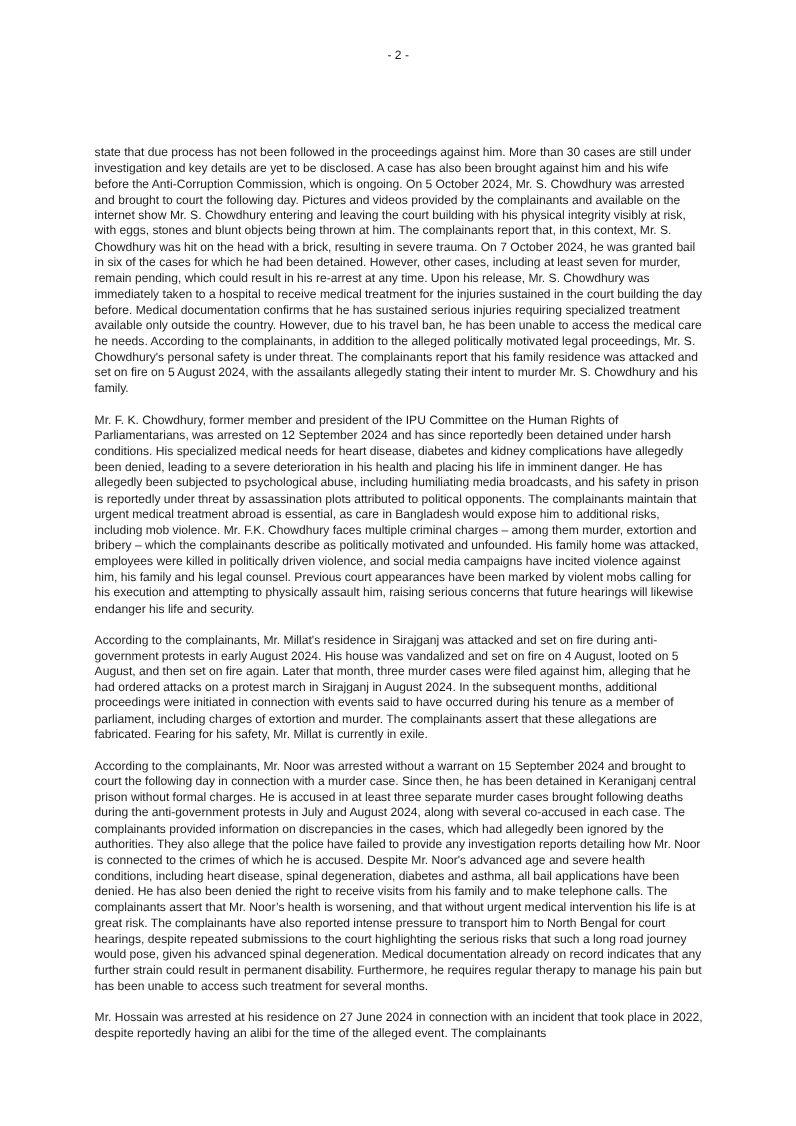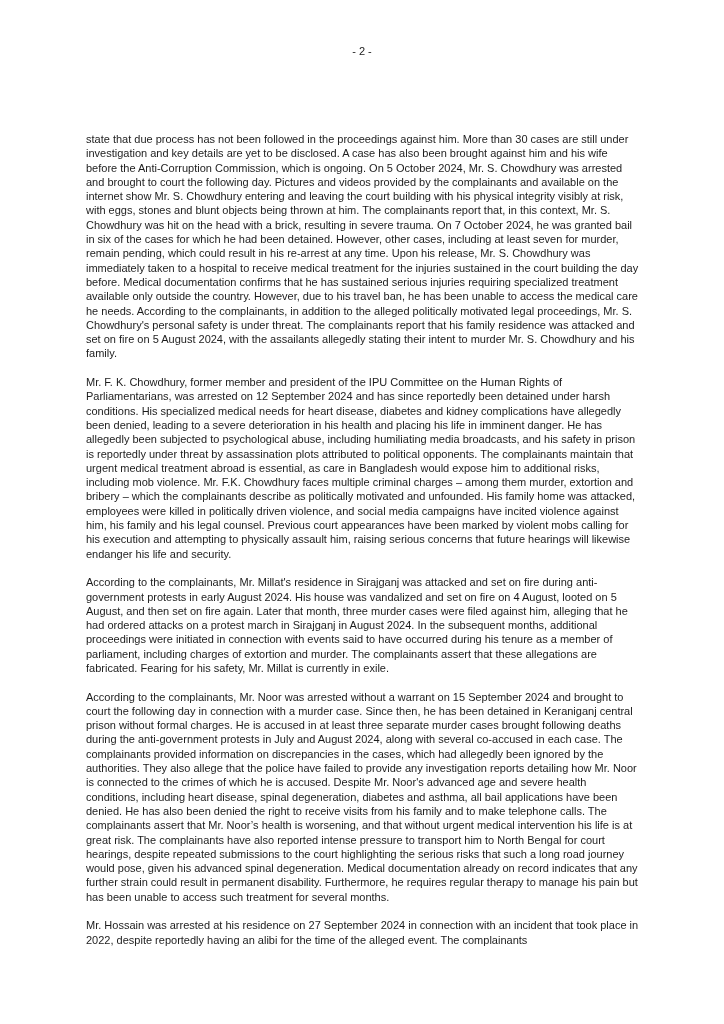--- a/index.html
+++ b/index.html
@@ -46,15 +46,15 @@
 <body>
 
 <div class="page">
   <div class="page-number">- 2 -</div>
 
   <div class="content">
     <p>state that due process has not been followed in the proceedings against him. More than 30 cases are still under investigation and key details are yet to be disclosed. A case has also been brought against him and his wife before the Anti-Corruption Commission, which is ongoing. On 5 October 2024, Mr. S. Chowdhury was arrested and brought to court the following day. Pictures and videos provided by the complainants and available on the internet show Mr. S. Chowdhury entering and leaving the court building with his physical integrity visibly at risk, with eggs, stones and blunt objects being thrown at him. The complainants report that, in this context, Mr. S. Chowdhury was hit on the head with a brick, resulting in severe trauma. On 7 October 2024, he was granted bail in six of the cases for which he had been detained. However, other cases, including at least seven for murder, remain pending, which could result in his re-arrest at any time. Upon his release, Mr. S. Chowdhury was immediately taken to a hospital to receive medical treatment for the injuries sustained in the court building the day before. Medical documentation confirms that he has sustained serious injuries requiring specialized treatment available only outside the country. However, due to his travel ban, he has been unable to access the medical care he needs. According to the complainants, in addition to the alleged politically motivated legal proceedings, Mr. S. Chowdhury's personal safety is under threat. The complainants report that his family residence was attacked and set on fire on 5 August 2024, with the assailants allegedly stating their intent to murder Mr. S. Chowdhury and his family.</p>
     <p>Mr. F. K. Chowdhury, former member and president of the IPU Committee on the Human Rights of Parliamentarians, was arrested on 12 September 2024 and has since reportedly been detained under harsh conditions. His specialized medical needs for heart disease, diabetes and kidney complications have allegedly been denied, leading to a severe deterioration in his health and placing his life in imminent danger. He has allegedly been subjected to psychological abuse, including humiliating media broadcasts, and his safety in prison is reportedly under threat by assassination plots attributed to political opponents. The complainants maintain that urgent medical treatment abroad is essential, as care in Bangladesh would expose him to additional risks, including mob violence. Mr. F.K. Chowdhury faces multiple criminal charges – among them murder, extortion and bribery – which the complainants describe as politically motivated and unfounded. His family home was attacked, employees were killed in politically driven violence, and social media campaigns have incited violence against him, his family and his legal counsel. Previous court appearances have been marked by violent mobs calling for his execution and attempting to physically assault him, raising serious concerns that future hearings will likewise endanger his life and security.</p>
     <p>According to the complainants, Mr. Millat's residence in Sirajganj was attacked and set on fire during anti-government protests in early August 2024. His house was vandalized and set on fire on 4 August, looted on 5 August, and then set on fire again. Later that month, three murder cases were filed against him, alleging that he had ordered attacks on a protest march in Sirajganj in August 2024. In the subsequent months, additional proceedings were initiated in connection with events said to have occurred during his tenure as a member of parliament, including charges of extortion and murder. The complainants assert that these allegations are fabricated. Fearing for his safety, Mr. Millat is currently in exile.</p>
     <p>According to the complainants, Mr. Noor was arrested without a warrant on 15 September 2024 and brought to court the following day in connection with a murder case. Since then, he has been detained in Keraniganj central prison without formal charges. He is accused in at least three separate murder cases brought following deaths during the anti-government protests in July and August 2024, along with several co-accused in each case. The complainants provided information on discrepancies in the cases, which had allegedly been ignored by the authorities. They also allege that the police have failed to provide any investigation reports detailing how Mr. Noor is connected to the crimes of which he is accused. Despite Mr. Noor's advanced age and severe health conditions, including heart disease, spinal degeneration, diabetes and asthma, all bail applications have been denied. He has also been denied the right to receive visits from his family and to make telephone calls. The complainants assert that Mr. Noor’s health is worsening, and that without urgent medical intervention his life is at great risk. The complainants have also reported intense pressure to transport him to North Bengal for court hearings, despite repeated submissions to the court highlighting the serious risks that such a long road journey would pose, given his advanced spinal degeneration. Medical documentation already on record indicates that any further strain could result in permanent disability. Furthermore, he requires regular therapy to manage his pain but has been unable to access such treatment for several months.</p>
-    <p>Mr. Hossain was arrested at his residence on 27 September 2024 in connection with an incident that took place in 2022, despite reportedly having an alibi for the time of the alleged event. The complainants</p>
+    <p>Mr. Hossain was arrested at his residence on 27 June 2024 in connection with an incident that took place in 2022, despite reportedly having an alibi for the time of the alleged event. The complainants</p>
   </div>
 </div>
 
 </body></html>

